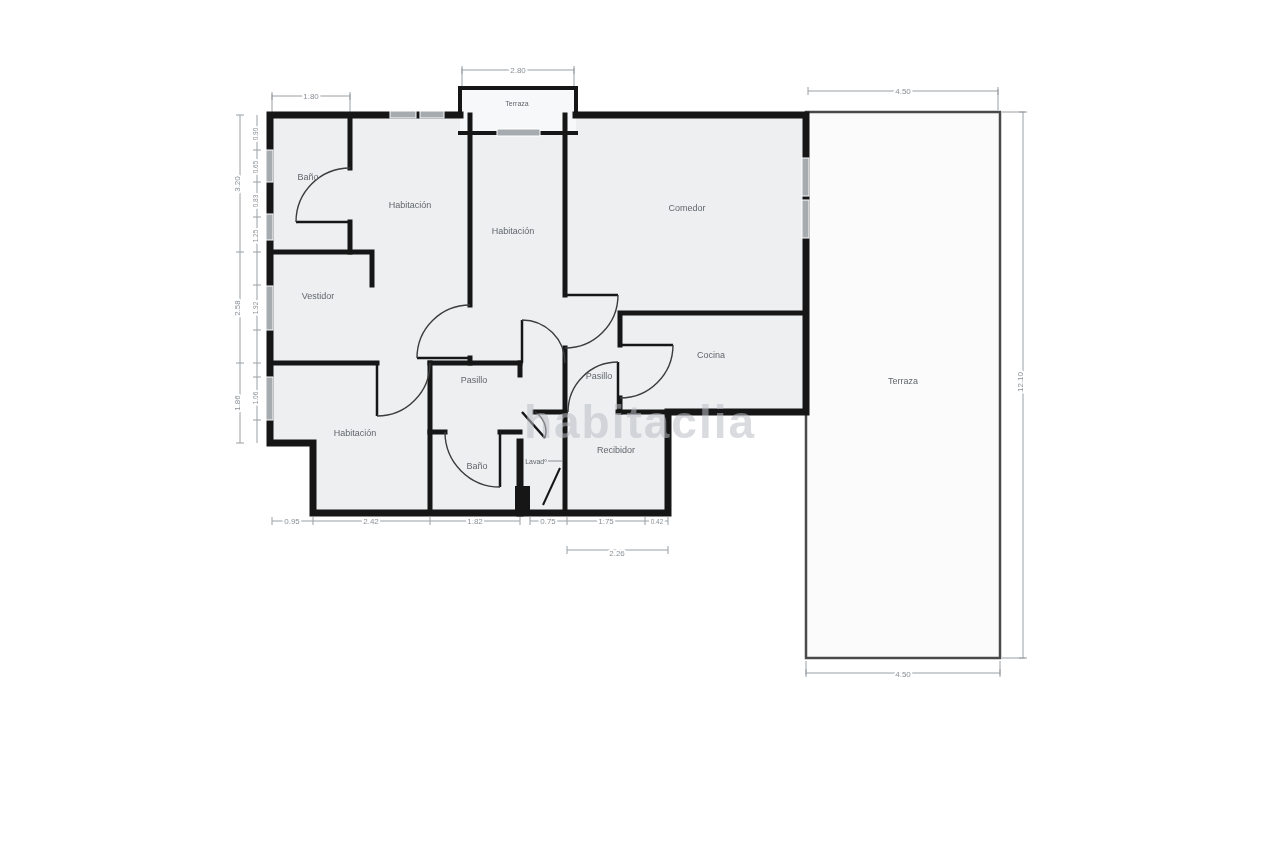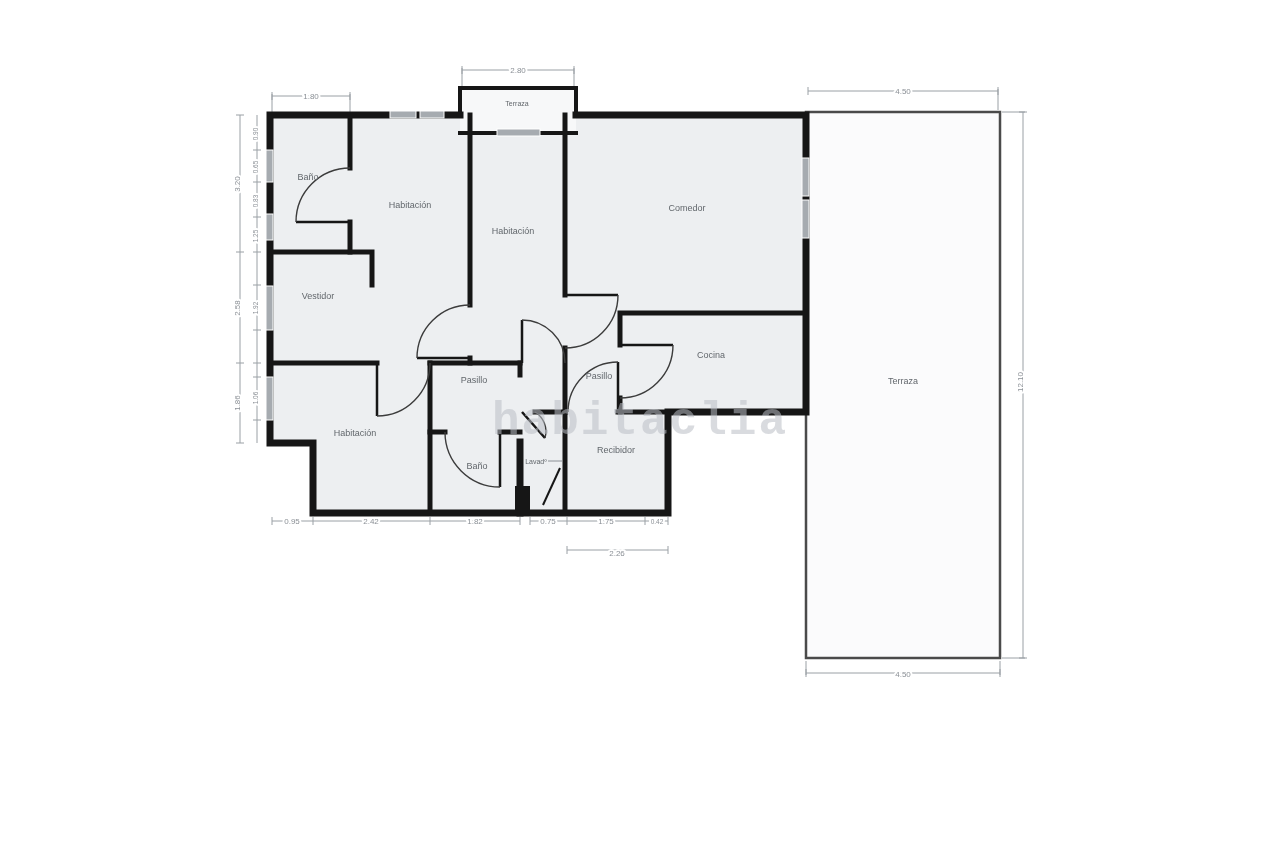--- a/index.html
+++ b/index.html
@@ -9,21 +9,21 @@
   }
   svg{position:absolute;left:0;top:0;}
   .room-label{fill:#62676c;font-size:9px;font-family:"Liberation Sans",sans-serif;text-anchor:middle;}
   .room-label.small{font-size:7px;}
   .dim-label{fill:#8b9096;font-size:8px;font-family:"Liberation Sans",sans-serif;text-anchor:middle;
     paint-order:stroke;stroke:#ffffff;stroke-width:4px;stroke-linejoin:round;}
   .dim-label.small{font-size:6.5px;}
   #watermark{
     position:absolute;left:640px;top:422px;transform:translate(-50%,-50%);
     font-size:46px;letter-spacing:2px;color:rgba(185,189,196,0.55);
-    font-family:Liberation Mono, monospace;font-weight:bold;pointer-events:none;
+    font-family:Liberation Sans, sans-serif;font-weight:bold;pointer-events:none;
   }
 </style>
 </head>
 <body>
 
 <div id="canvas">
   <svg width="1280" height="853" viewBox="0 0 1280 853">
 
     <g>
       <rect x="806" y="112" width="194" height="546" fill="#fbfbfc" stroke="#4a4a4a" stroke-width="2.5"></rect>

